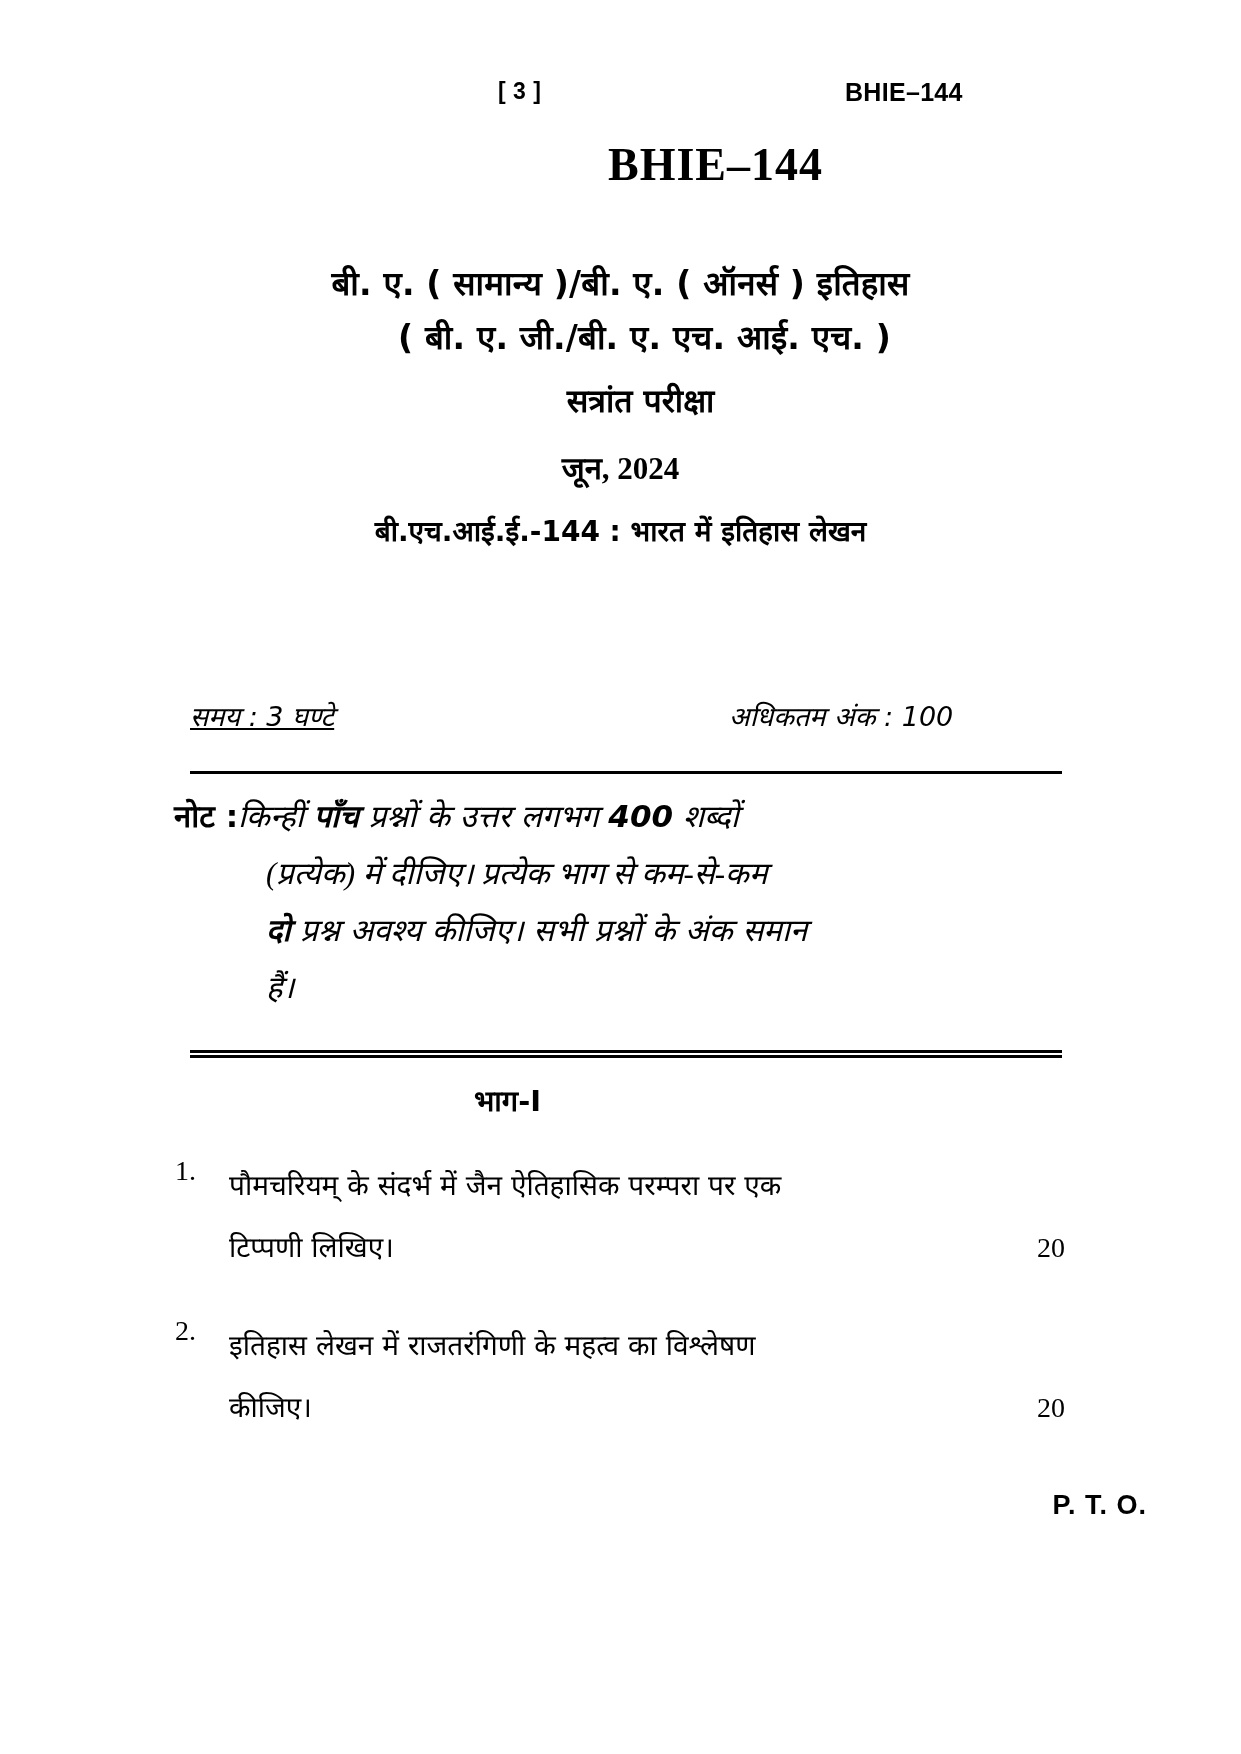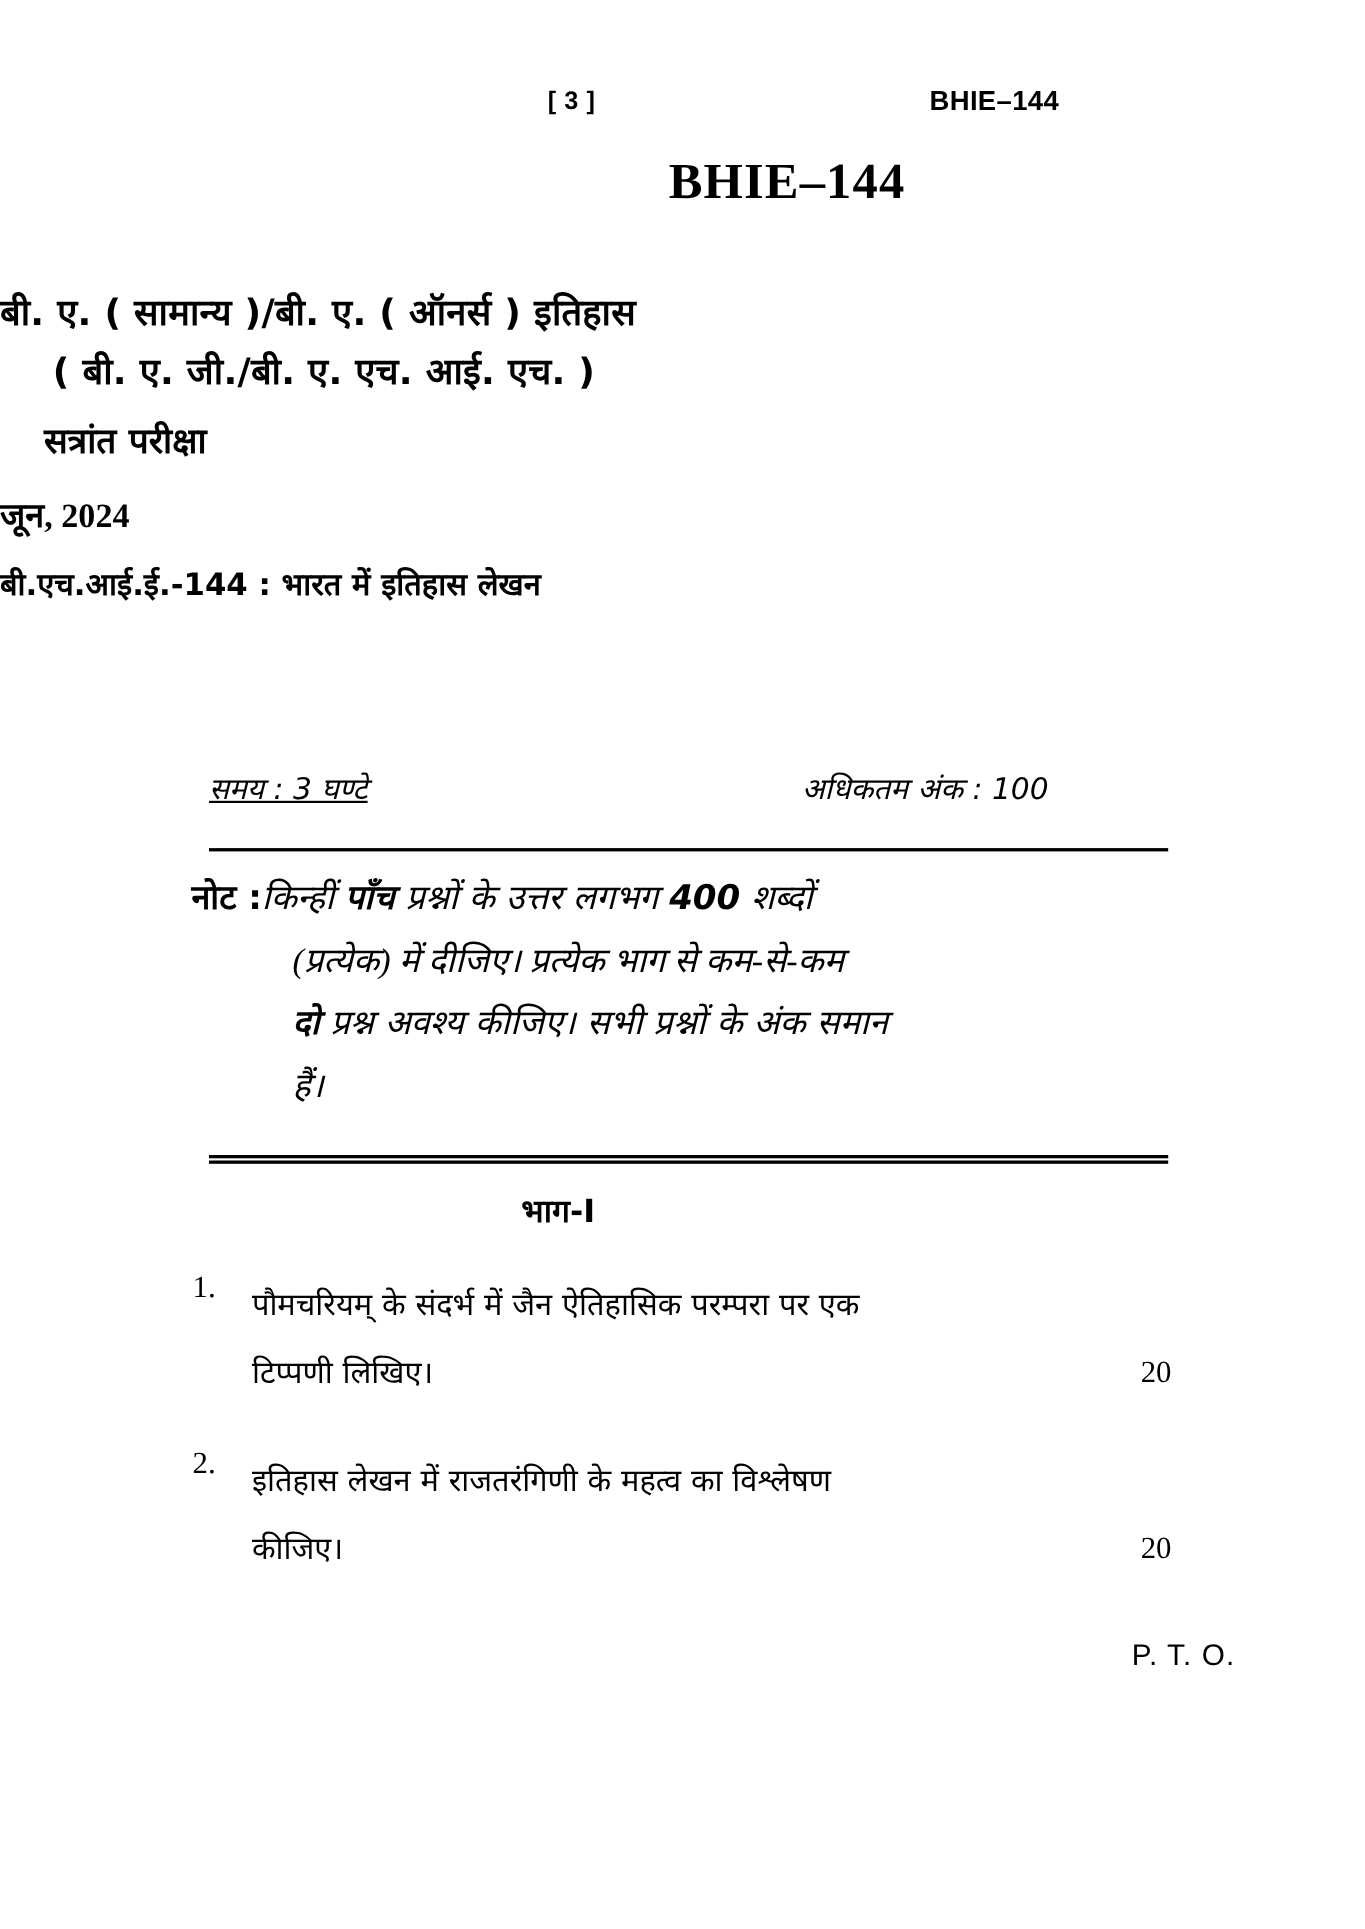--- a/index.html
+++ b/index.html
@@ -64,21 +64,21 @@
     font-size: 46px;
     letter-spacing: 1px;
   }
 
   
   .title-block {
     position: absolute;
     top: 258px;
     left: 0;
     width: 1241px;
-    text-align: left;
+    text-align: center;
     font-family: "DejaVu Sans", "Liberation Sans", sans-serif;
     font-weight: bold;
   }
   .t-line1 {
     font-size: 33px;
     line-height: 52px;
     letter-spacing: 0.2px;
   }
   .t-line2 {
     font-size: 33px;
@@ -237,24 +237,24 @@
     width: 836px;
   }
 
   
   .pto {
     position: absolute;
     top: 1490px;
     left: 0;
     width: 1241px;
     text-align: right;
-    padding-right: 118px;
+    padding-right: 94px;
     box-sizing: border-box;
     font-family: "Liberation Sans", "DejaVu Sans", sans-serif;
-    font-weight: normal;
+    font-weight: bold;
     font-size: 27px;
     letter-spacing: 1px;
   }
 </style>
 </head>
 <body>
 
 <div class="page">
 
   <div class="running-head">

